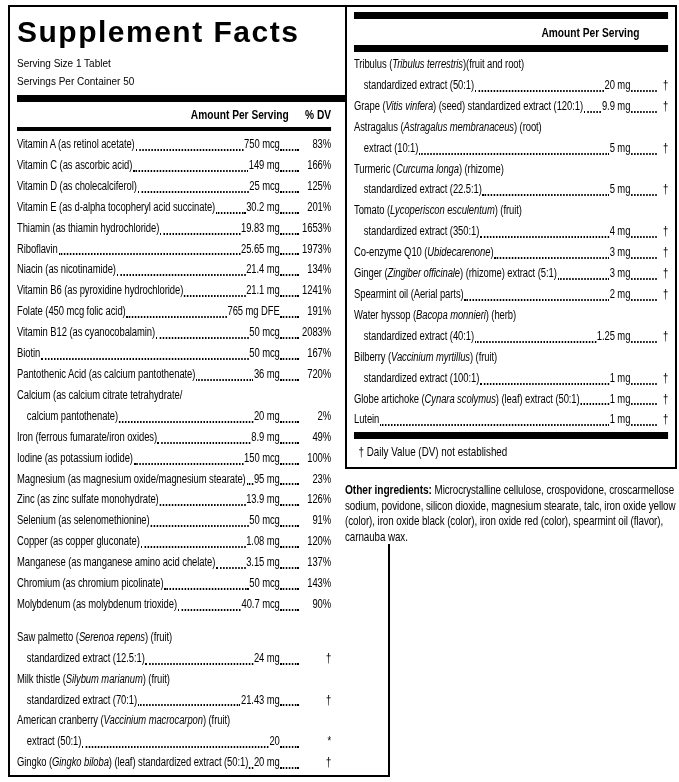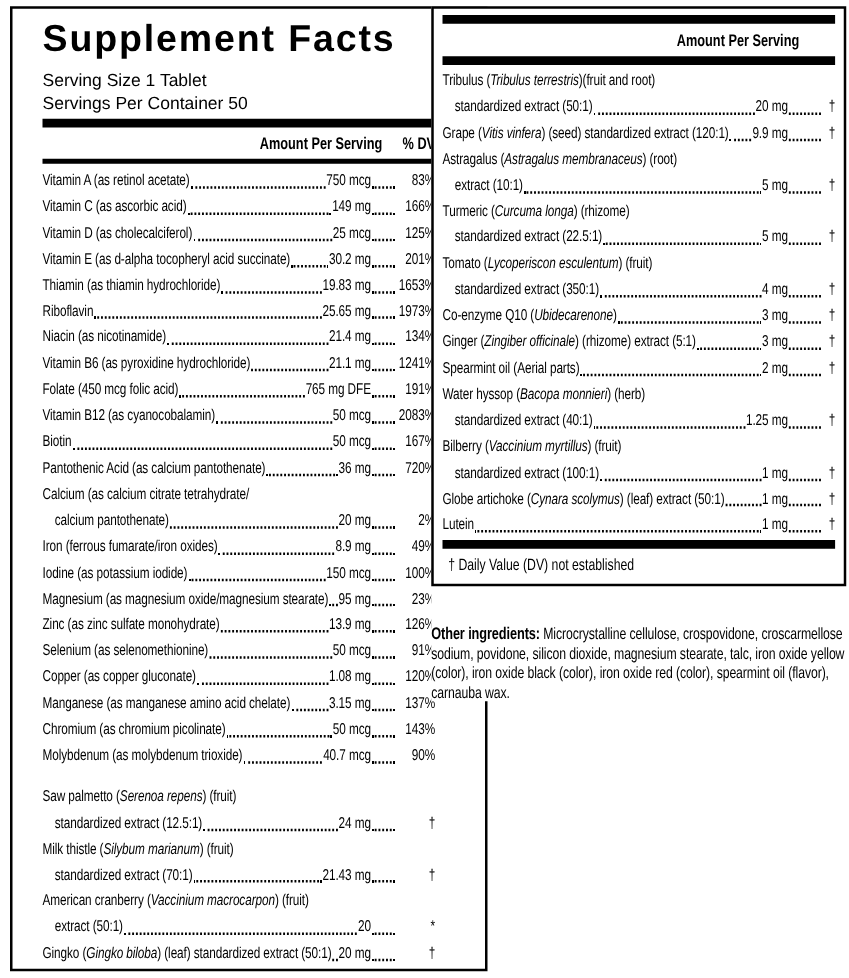--- a/index.html
+++ b/index.html
@@ -1,22 +1,22 @@
 <!DOCTYPE html>
 <html><head>
 <meta charset="utf-8">
 <style>
   html,body{margin:0;padding:0;background:#fff;}
   body{width:679px;height:782px;position:relative;font-family:"Liberation Sans",sans-serif;color:#000;-webkit-font-smoothing:antialiased;}
   .panel{position:absolute;box-sizing:border-box;background:#fff;}
-  .left-box{left:8px;top:5px;width:382px;height:772px;border:2px solid #000;padding:6px 24px;}
+  .left-box{left:8px;top:5px;width:382px;height:772px;border:2px solid #000;padding:6px 7px;}
   .right-col{left:345px;top:5px;width:332px;}
   .right-box{box-sizing:border-box;border:2px solid #000;padding:3px 7px 2px;}
   .title{font-size:30px;font-weight:bold;letter-spacing:1.5px;line-height:34px;margin:2px 0 6px;white-space:nowrap;}
-  .serv{font-size:14px;line-height:18px;}
+  .serv{font-size:10px;line-height:18px;}
   .bar7{height:7px;background:#000;margin-top:4px;}
   .bar4{height:4px;background:#000;margin:2px 0 3px;}
   .scalewrap{width:416px;transform:scaleX(0.755);transform-origin:0 0;}
   .scalewrap-oi{width:440px;transform:scaleX(0.7545);transform-origin:0 0;}
   .hdr{display:flex;align-items:baseline;font-weight:bold;font-size:13.5px;line-height:20px;padding-top:3px;}
   .hsp{flex:1;}
   .hdv{width:56px;text-align:right;}
   .rhdr{font-weight:bold;font-size:13.5px;line-height:20px;text-align:right;padding:1px 38px 1px 0;}
   .nrow{font-size:12.5px;letter-spacing:-0.1px;}
   .nline1{line-height:20.9px;white-space:nowrap;}
@@ -27,21 +27,21 @@
   .l2L{flex:0 1 24px;}
   .l2R{flex:0 1 34px;}
   .namt{white-space:nowrap;flex:none;}
   .ndvL{width:42px;text-align:right;flex:none;}
   .ndvR{width:14px;text-align:right;flex:none;}
   .spacer{height:12px;}
   .rbar-top{height:7px;background:#000;margin:2px 0 3px;}
   .rbar-mid{height:7px;background:#000;margin:1px 0 2px;}
   .rbar-bot{height:7px;background:#000;margin-top:2px;}
   .footnote{font-size:13px;line-height:24px;padding:1px 0 1px 6px;}
-  .other{margin-top:30px;font-size:13px;line-height:15.5px;letter-spacing:-0.1px;}
+  .other{margin-top:13px;font-size:13px;line-height:15.5px;letter-spacing:-0.1px;}
   .other b{font-size:13.5px;}
   i{font-style:italic;}
 </style>
 </head>
 <body>
 
 <div class="panel left-box">
   <div class="title">Supplement Facts</div>
   <div class="serv">Serving Size 1 Tablet</div>
   <div class="serv">Servings Per Container 50</div>

